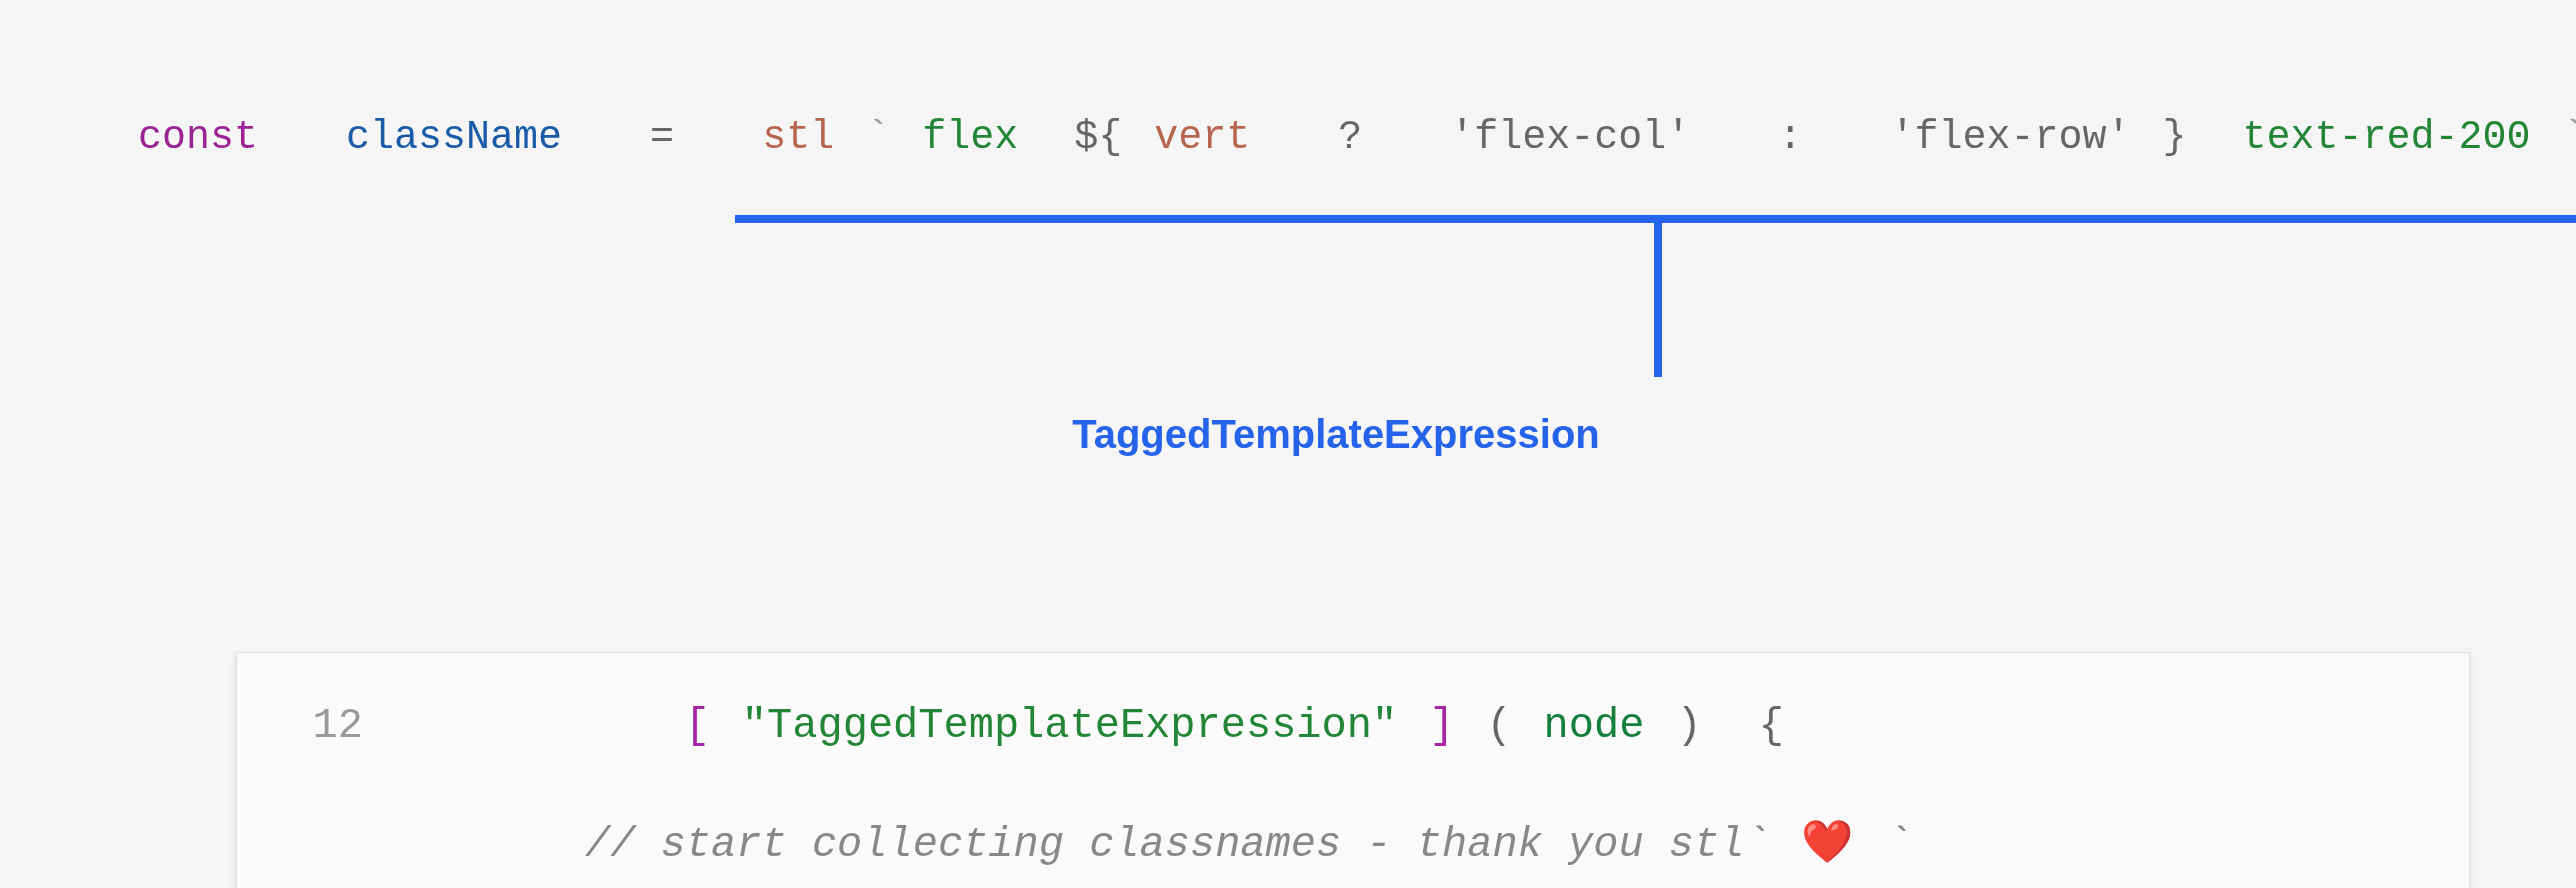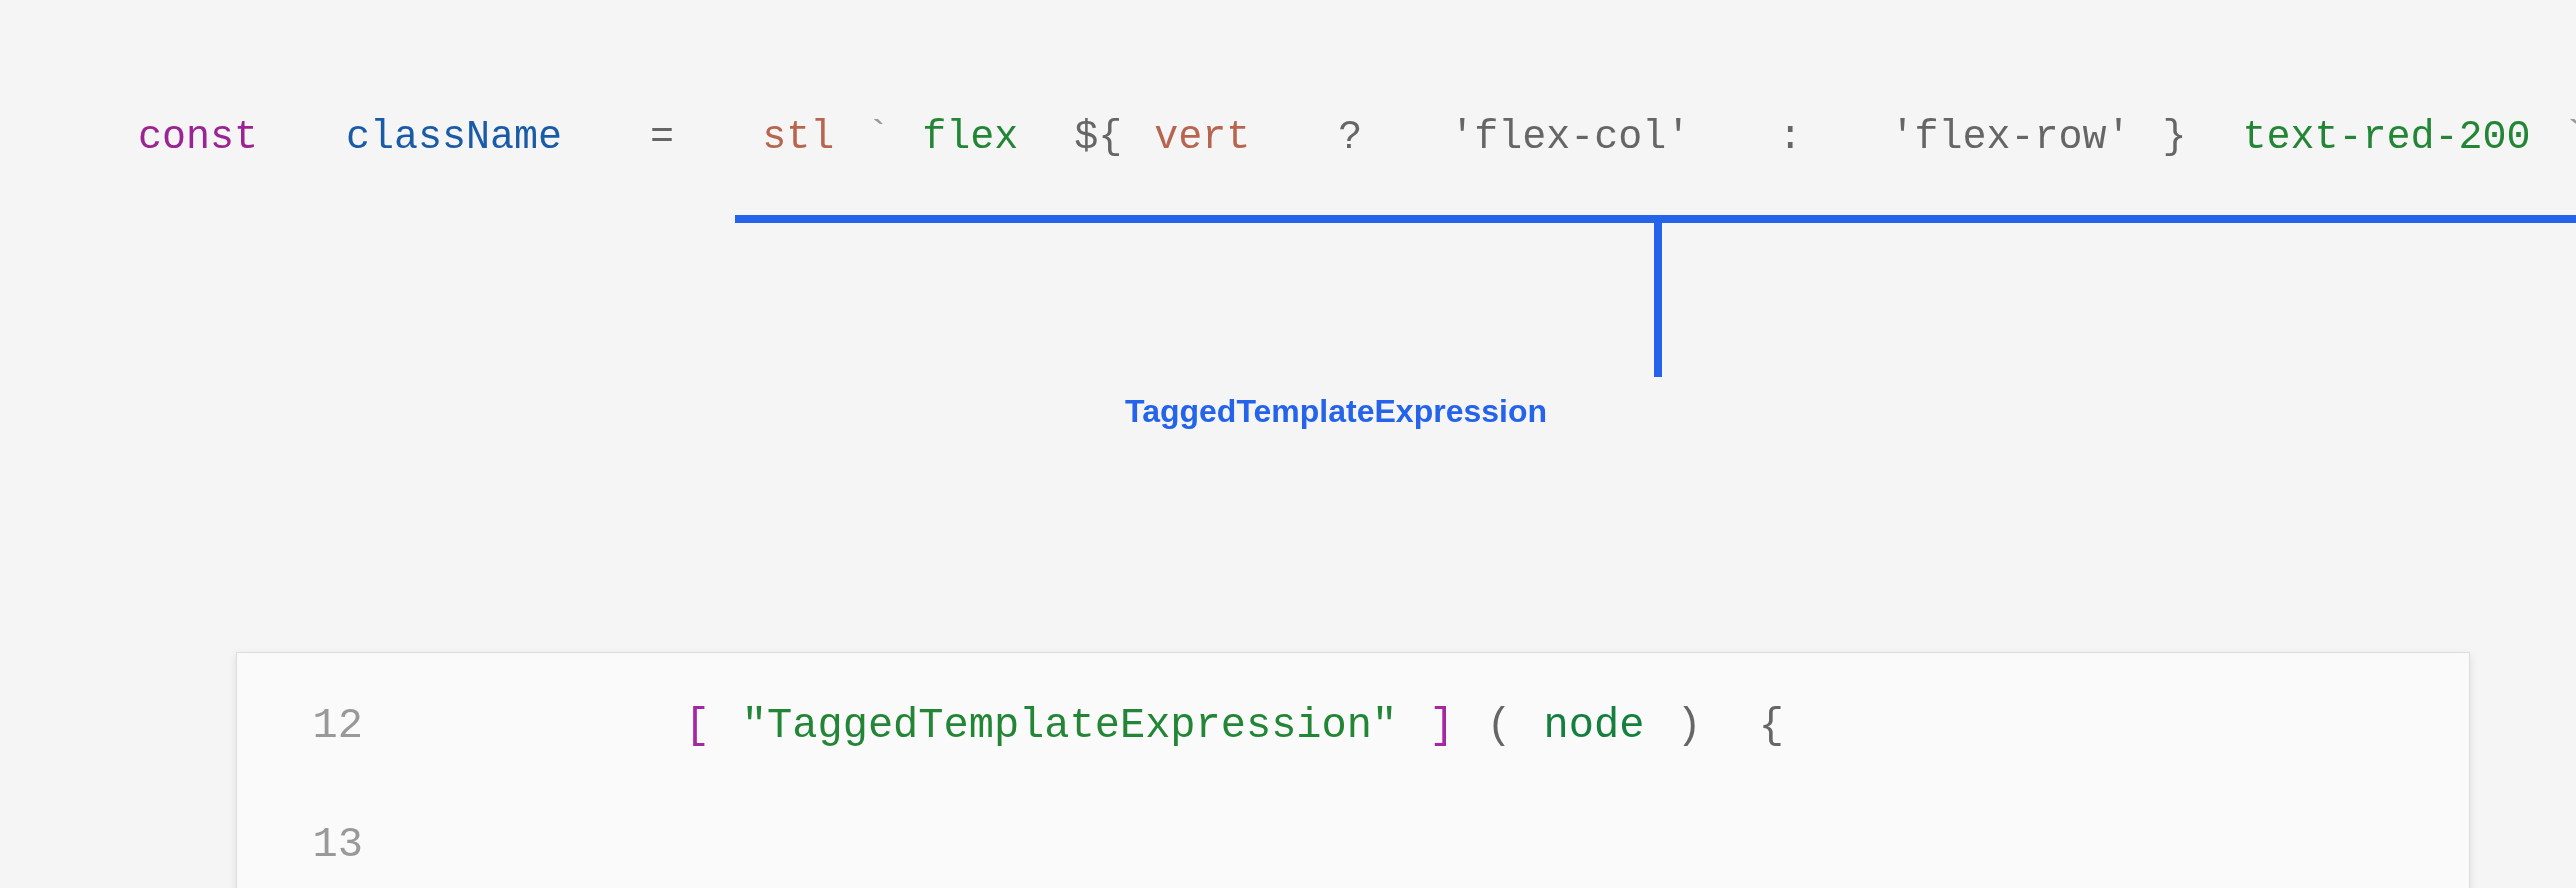--- a/index.html
+++ b/index.html
@@ -45,24 +45,24 @@
       position: absolute;
       top: 8px;
       left: 50%;
       transform: translateX(-50%);
       width: 8px;
       height: 154px;
       background: #2563eb;
     }
     .label {
       position: absolute;
-      top: 345px;
+      top: 364px;
       left: 50%;
       transform: translateX(-50%);
-      font-size: 32px;
+      font-size: 40px;
       font-weight: 700;
       color: #2563eb;
       font-family: -apple-system, BlinkMacSystemFont, 'Segoe UI', Helvetica, Arial, sans-serif;
     }
 
     .snippet-box {
       position: absolute;
       top: 604px;
       left: 188px;
       width: 2234px;
@@ -124,21 +124,20 @@
 </div>
 
 <div class="label">TaggedTemplateExpression</div>
 
 <div class="snippet-box">
   <div class="snippet-line">
     <span class="lineno">12</span>
     <span class="linecontent"><span>        </span><span class="tok-bracket">[</span><span class="tok-strgreen">"TaggedTemplateExpression"</span><span class="tok-bracket">]</span><span class="tok-paren">(</span><span class="tok-node">node</span><span class="tok-paren">)</span><span class="tok-brace"> {</span></span>
   </div>
   <div class="snippet-line">
-    <span class="lineno">13</span>
-    <span class="linecontent"><span>          </span></span>
+    <span class="linecontent"><span>          </span><span class="tok-comment"><span>// start collecting classnames - thank you stl`</span><span class="heart">❤️</span><span>`</span></span></span>
   </div>
   <div class="snippet-line">
     <span class="lineno">14</span>
     <span class="linecontent"><span>        </span><span class="tok-brace">},</span></span>
   </div>
 </div>
 
 
 </body></html>

